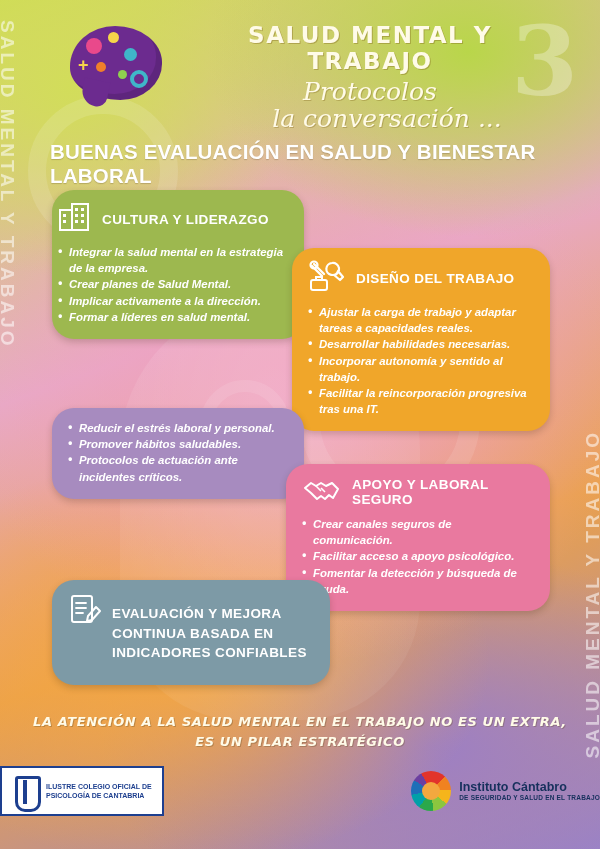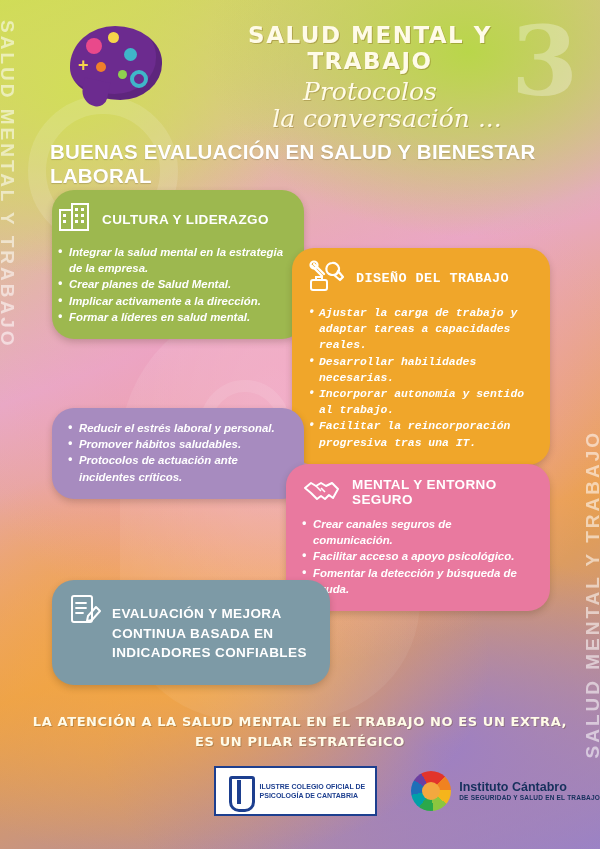--- a/index.html
+++ b/index.html
@@ -151,41 +151,42 @@
     padding-left: 11px;
     font-style: italic;
     font-weight: bold;
   }
   .card li::before {
     content: "•"; position: absolute; left: 0; top: -1px;
     font-size: 12px;
   }
   .icon { flex: 0 0 auto; }
   .c-cultura { left: 52px; top: 190px; width: 252px; background: #9db84f; padding-left: 6px; }
-  .c-diseno  { left: 292px; top: 248px; width: 258px; background: #f0a62a; font-family: Liberation Mono, monospace; }
+  .c-diseno  { left: 292px; top: 248px; width: 258px; background: #f0a62a; }
   .c-condiciones { left: 52px; top: 408px; width: 252px; background: #a78bbf; }
   .c-apoyo   { left: 286px; top: 464px; width: 264px; background: #e9799f; }
   .c-evaluacion { left: 52px; top: 580px; width: 278px; background: #7d9aa6; }
   .c-evaluacion .hdr { align-items: flex-start; }
   .c-evaluacion .hdr-title { line-height: 1.45; margin-top: 12px; }
   
   .footer-claim {
     position: absolute; left: 0; right: 0; top: 712px;
     text-align: center;
     font-family: "DejaVu Sans", sans-serif;
     font-weight: bold;
     font-size: 13px;
     color: #fffbe8;
     letter-spacing: 0.6px;
     line-height: 1.55;
     text-shadow: 1px 1px 0 rgba(90,70,30,0.3);
+    font-style: italic;
   }
   .logos {
     position: absolute; left: 0; right: 0; top: 766px;
-    display: flex; justify-content: flex-end; align-items: center; gap: 34px;
+    display: flex; justify-content: space-between; align-items: center; gap: 34px;
   }
   .logo-copc {
     display: flex; align-items: center; gap: 8px;
     background: #ffffff; border: 2px solid #1d3f8f;
     padding: 6px 10px;
   }
   .logo-copc .mark {
     width: 26px; height: 34px; position: relative;
   }
   .logo-copc .mark::before {
@@ -317,21 +318,21 @@
   </div>
 
   <div class="card c-apoyo">
     <div class="hdr">
       <span class="icon">
         <svg width="40" height="28" viewBox="0 0 40 28">
           <path d="M3 12 l6 -5 5 3 5 -3 5 3 6 -3 6 6 -5 9 -4 -3 -4 4 -4 -3 -4 3 -6 -6 z" fill="none" stroke="#fff" stroke-width="2" stroke-linejoin="round"></path>
           <path d="M14 10 l5 5 M19 12 l4 4" stroke="#fff" stroke-width="1.6" fill="none"></path>
         </svg>
       </span>
-      <span class="hdr-title">MENTAL Y ENTORNO SEGURO</span>
+      <span class="hdr-title">APOYO Y LABORAL SEGURO</span>
     </div>
     <ul>
       <li>Crear canales seguros de comunicación.</li>
       <li>Facilitar acceso a apoyo psicológico.</li>
       <li>Fomentar la detección y búsqueda de ayuda.</li>
     </ul>
   </div>
 
   <div class="card c-evaluacion">
     <div class="hdr">

